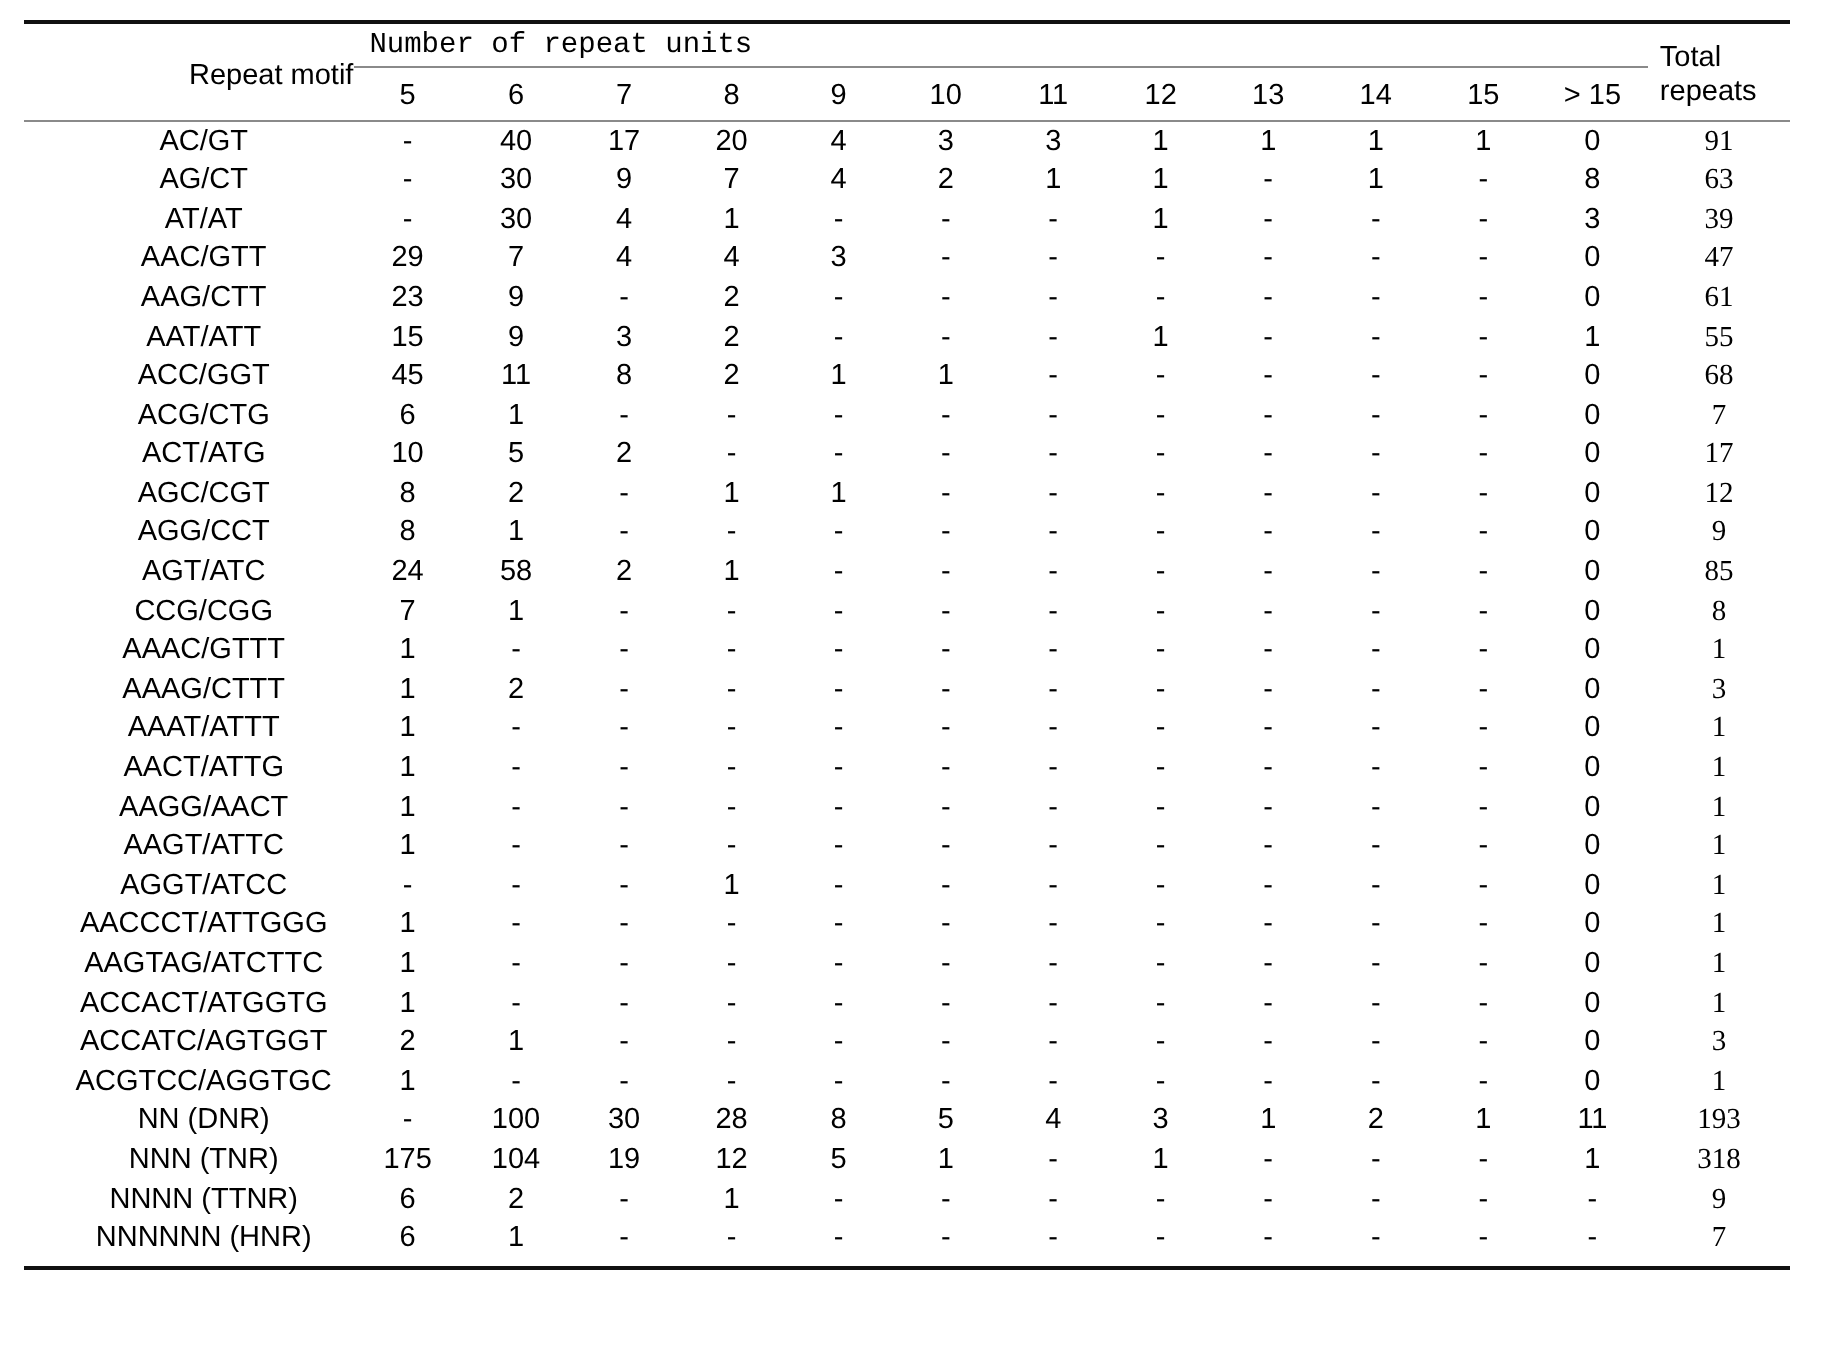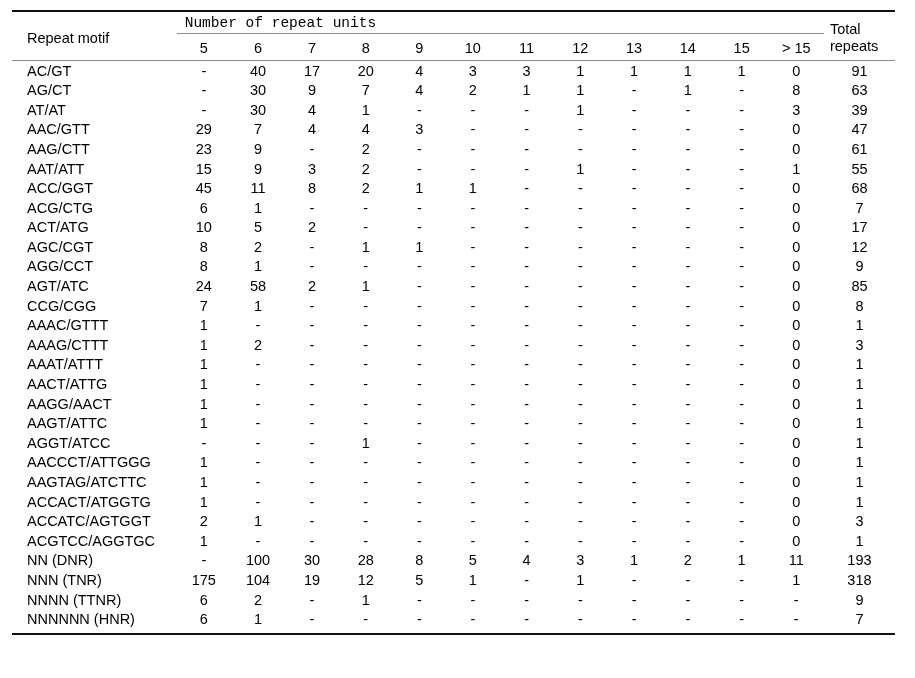--- a/index.html
+++ b/index.html
@@ -41,21 +41,21 @@
 
   
   tr.top-rule td {
     height: 4px;
     padding: 0;
     border-top: 2.4px solid #111;
   }
 
   
   .hdr-motif {
-    text-align: left;
+    text-align: right;
     padding-left: 15px !important;
     font-size: 14.5px;
     vertical-align: middle;
   }
   .hdr-span {
     text-align: left;
     font-size: 14.5px;
     padding-left: 8px !important;
     padding-bottom: 2px !important;
     border-bottom: 1.6px solid #8a8a8a;
@@ -80,28 +80,29 @@
     font-size: 0;
     line-height: 0;
   }
 
   
   tr.data-row td {
     height: 19.6px;
     font-size: 14.5px;
   }
   td.motif-cell {
-    text-align: left;
+    text-align: center;
     padding-left: 15px !important;
   }
   td.num-cell {
     text-align: center;
   }
   td.total-cell {
     text-align: center;
+    font-family: Liberation Serif, serif;
   }
 
   
   tr.bottom-rule td {
     height: 4px;
     border-bottom: 2.4px solid #111;
     font-size: 0;
     line-height: 0;
   }
 </style>

